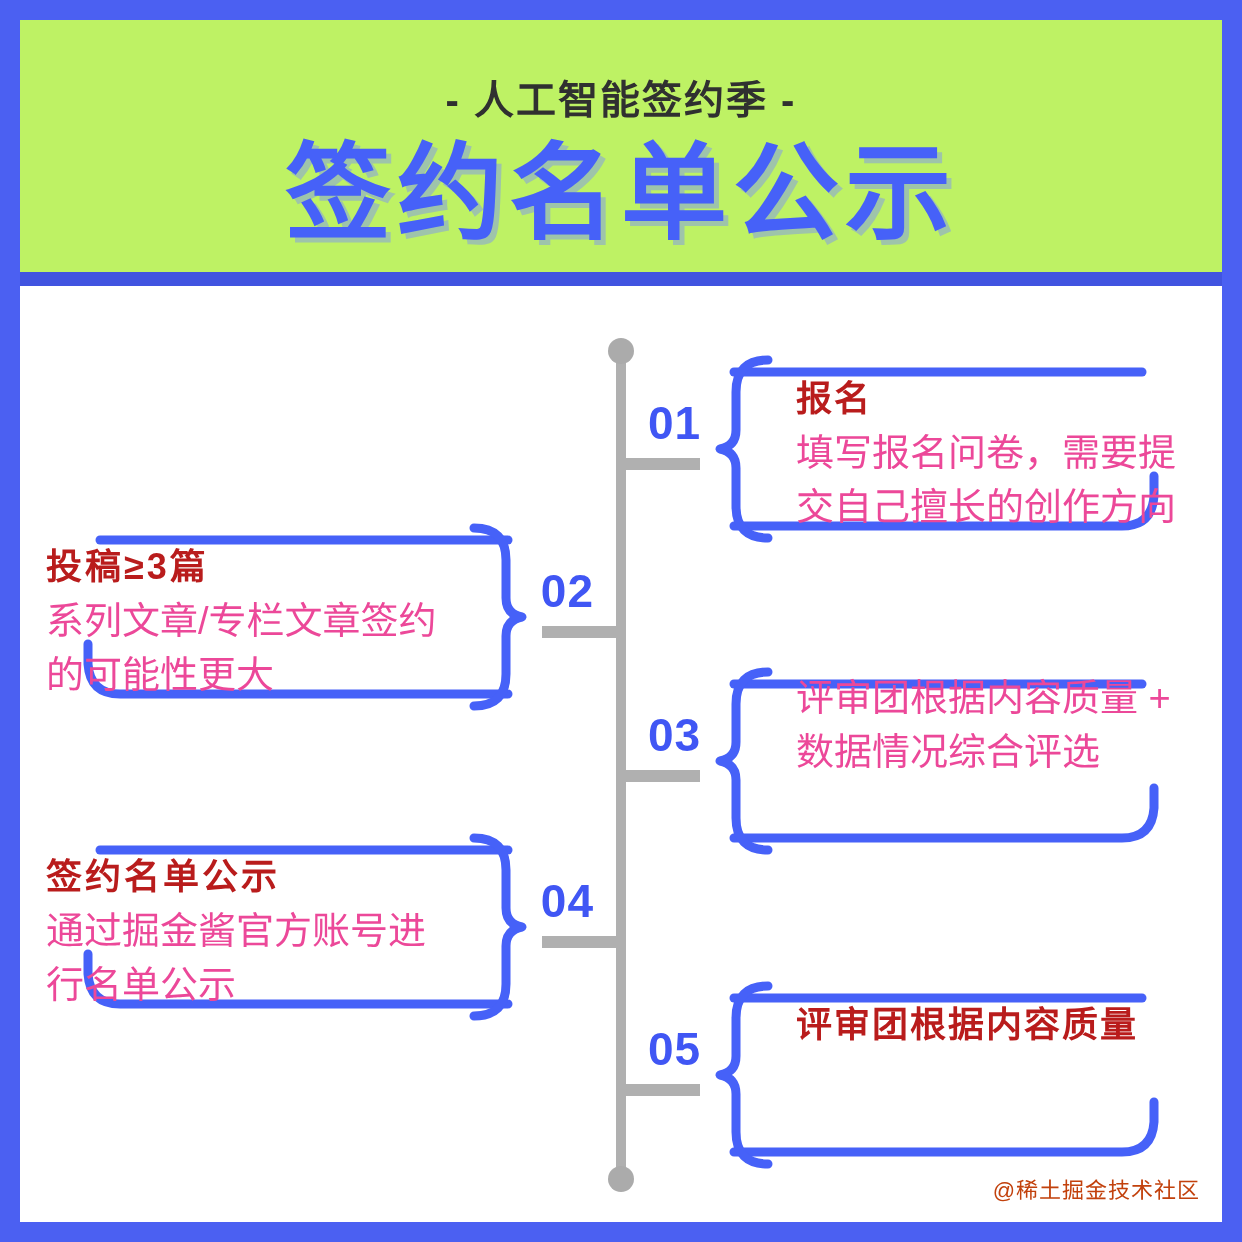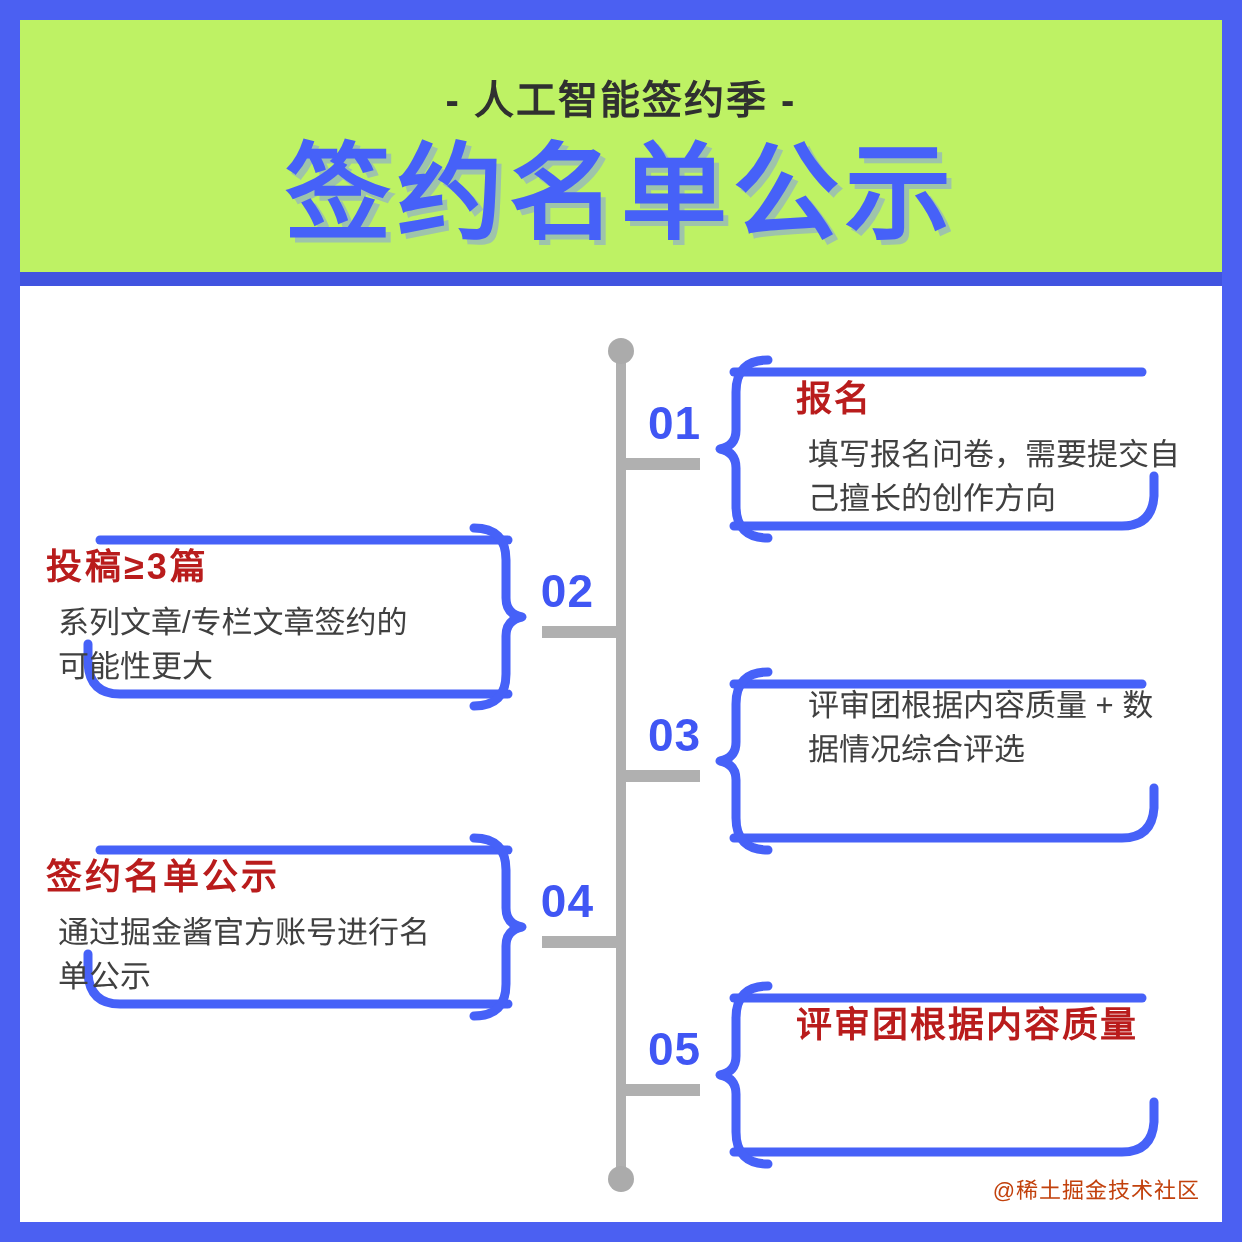--- a/index.html
+++ b/index.html
@@ -157,25 +157,25 @@
     font-size: 36px;
     font-weight: 800;
     color: #b91c1c;
     letter-spacing: 2px;
     line-height: 1.25;
     margin: 16px 0 6px 0;
     white-space: nowrap;
   }
   .step.left .txt-title { letter-spacing: 3px; }
   .txt-desc {
-    font-size: 31px;
+    font-size: 38px;
     font-weight: 400;
-    color: #404040;
+    color: #ec4899;
     line-height: 1.42;
-    margin: 12px;
+    margin: 0;
   }
 
   
   .arm {
     position: absolute;
     top: 8px;
   }
   .step.right .arm { left: 692px; }
   .step.left  .arm { right: 692px; }
 

